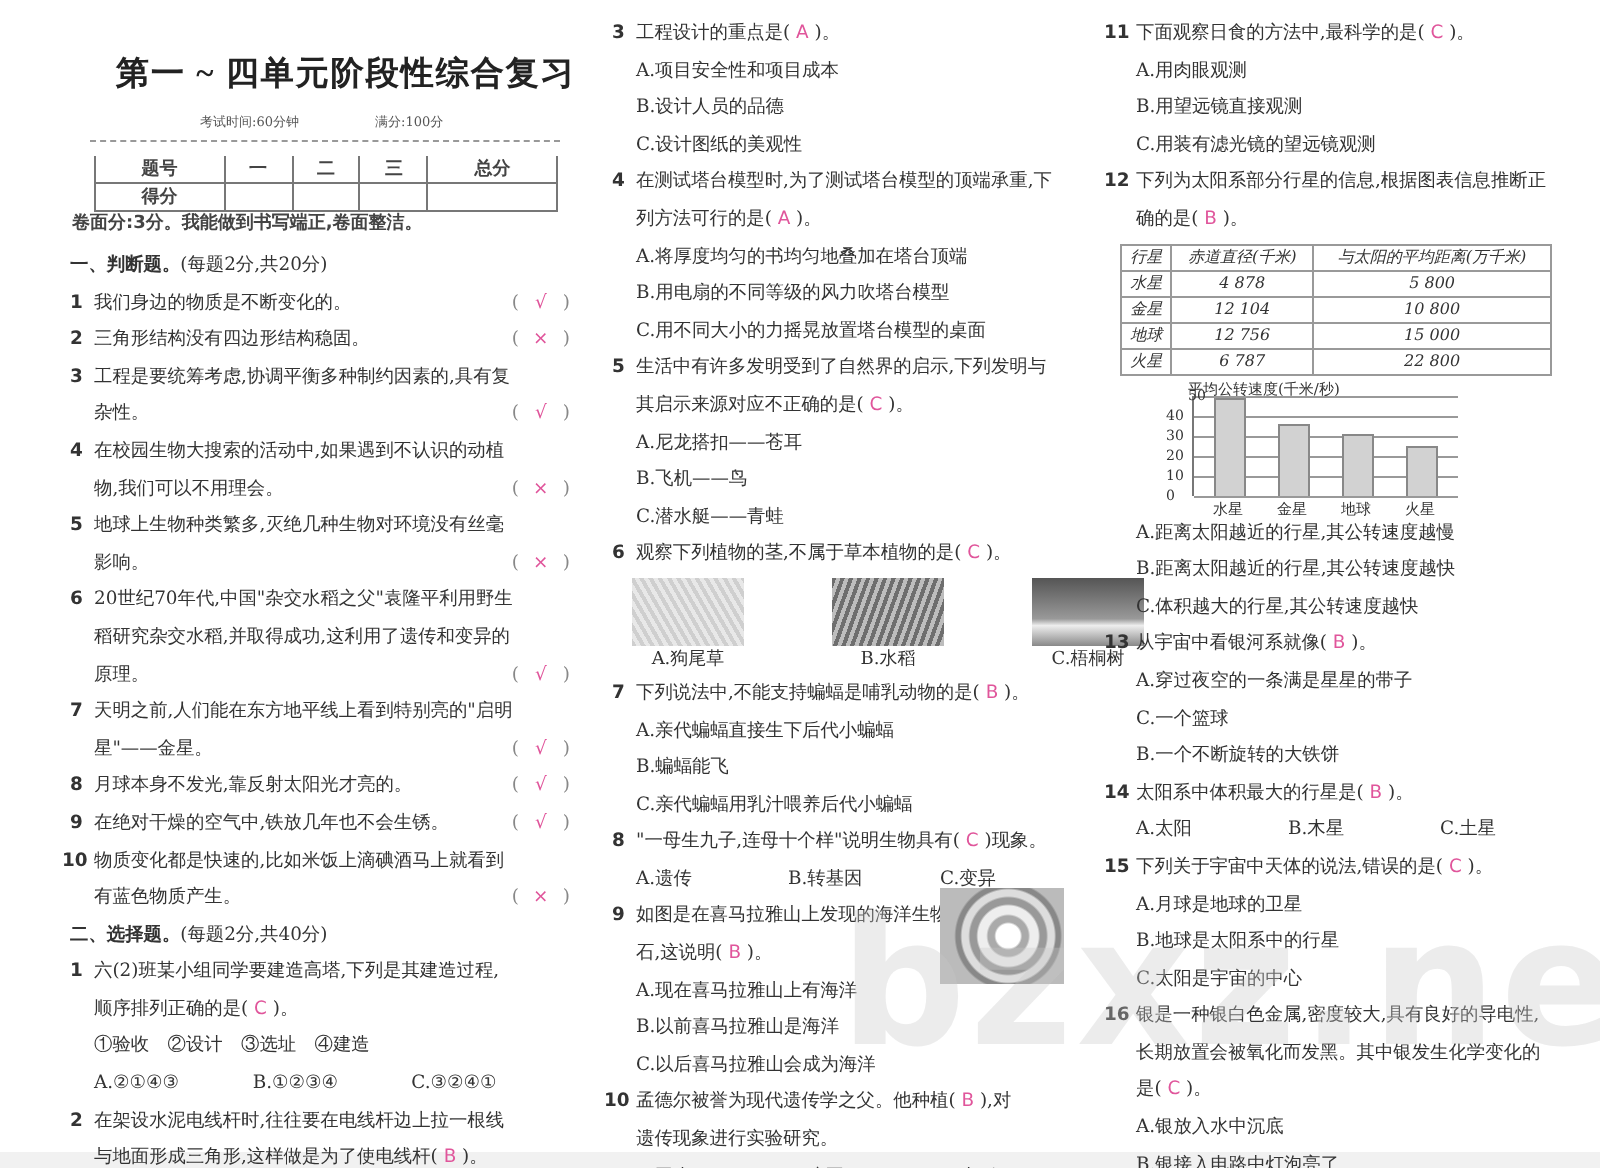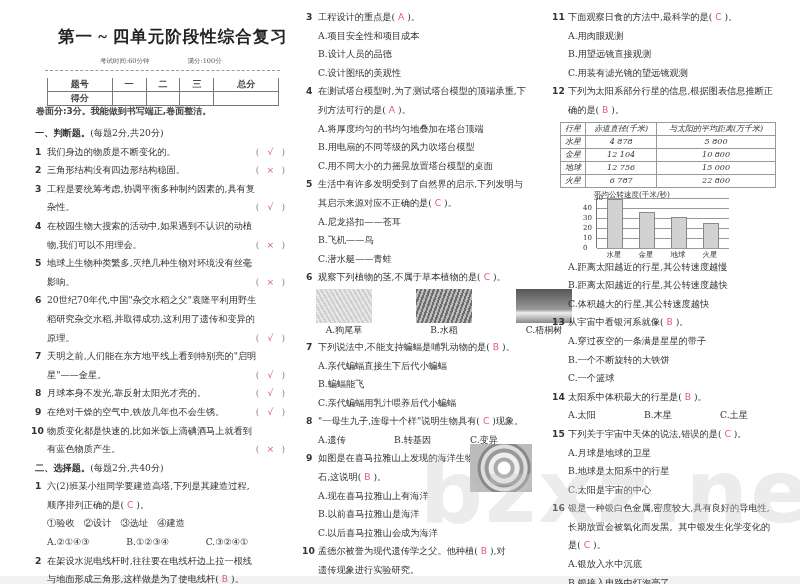--- a/index.html
+++ b/index.html
@@ -223,22 +223,22 @@
           <div class="xl" style="left: 66px;">地球</div>
           <div class="bar" style="left: 106px; height: 24px;"></div>
           <div class="xl" style="left: 98px;">火星</div>
         </div>
     </div>
     <div class="ind">A.距离太阳越近的行星,其公转速度越慢</div>
     <div class="ind">B.距离太阳越近的行星,其公转速度越快</div>
     <div class="ind">C.体积越大的行星,其公转速度越快</div>
     <div class="q"><span class="num w">13</span><span>从宇宙中看银河系就像(</span> <span class="ans">B</span> <span>)。</span></div>
     <div class="ind">A.穿过夜空的一条满是星星的带子</div>
+    <div class="ind">C.一个篮球</div>
     <div class="ind">B.一个不断旋转的大铁饼</div>
-    <div class="ind">C.一个篮球</div>
     <div class="q"><span class="num w">14</span><span>太阳系中体积最大的行星是(</span> <span class="ans">B</span> <span>)。</span></div>
     <div class="opts3">
         <span>A.太阳</span>
         <span>B.木星</span>
         <span>C.土星</span>
       </div>
     <div class="q"><span class="num w">15</span><span>下列关于宇宙中天体的说法,错误的是(</span> <span class="ans">C</span> <span>)。</span></div>
     <div class="ind">A.月球是地球的卫星</div>
     <div class="ind">B.地球是太阳系中的行星</div>
     <div class="ind">C.太阳是宇宙的中心</div>

